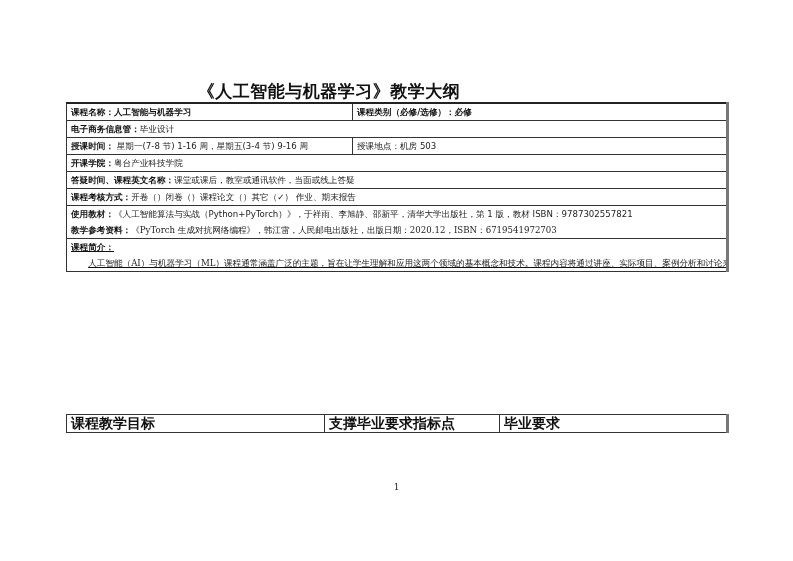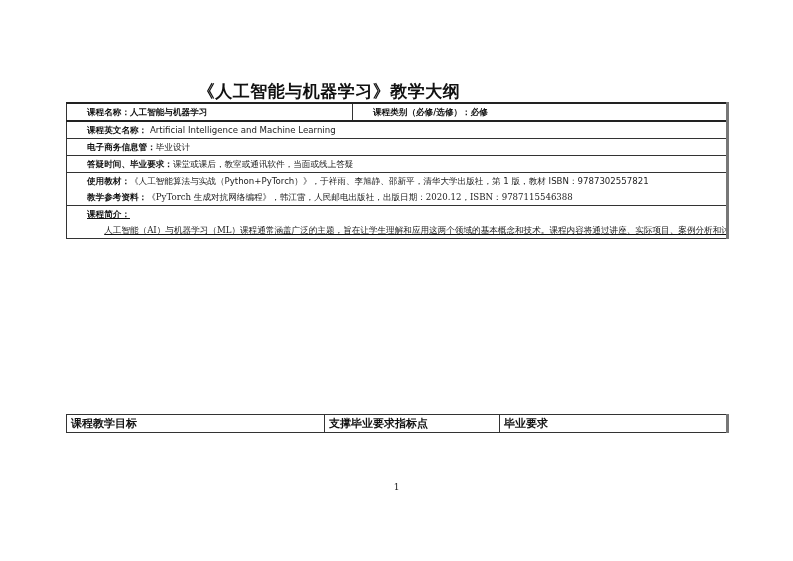--- a/index.html
+++ b/index.html
@@ -10,37 +10,37 @@
   .title {
     position: absolute; left: 0; width: 658px; top: 80px; text-align: center;
     font-size: 17px; font-weight: bold; letter-spacing: 0.5px; color: #111;
   }
   table.syllabus {
     position: absolute; left: 66px; top: 102px; width: 661px;
     border-collapse: collapse; table-layout: fixed;
     border-right: 3px solid #777;
   }
   table.syllabus td {
-    border: 1px solid #333; padding: 0 20px; font-size: 8.6px; line-height: 16px;
+    border: 1px solid #333; padding: 0 4px; font-size: 8.6px; line-height: 16px;
     height: 16px; vertical-align: middle; white-space: nowrap; overflow: hidden; margin-top: 16px;
   }
   table.syllabus tr.thick-top td { border-top: 2px solid #222; }
   .lbl { font-weight: bold; }
   .val { font-weight: normal; color: #222; }
   .serif { font-family: "DejaVu Serif", "Liberation Serif", serif; }
   td.multi { line-height: 15px; height: auto; padding-top: 1px; padding-bottom: 1px; }
   td.wrap { white-space: normal; line-height: 19px; text-decoration: underline; }
   .indent { text-indent: 2em; }
   table.goals {
     position: absolute; left: 66px; top: 414px; width: 661px;
     border-collapse: collapse; table-layout: fixed;
     border-right: 3px solid #777;
   }
   table.goals td {
-    border: 1px solid #333; padding: 0 4px; font-size: 11px; line-height: 17px;
+    border: 1px solid #333; padding: 0 4px; font-size: 14px; line-height: 17px;
     vertical-align: top; white-space: nowrap; overflow: hidden;
   }
   .page-num {
     position: absolute; left: 0; width: 793px; top: 482px; text-align: center;
     font-family: "DejaVu Serif", "Liberation Serif", serif; font-size: 9px; color: #222;
   }
 </style>
 </head>
 <body>
 
@@ -53,42 +53,55 @@
     </colgroup>
   <tbody>
       <tr class="thick-top">
     <td>
       <span class="lbl">课程名称：</span><span class="lbl">人工智能与机器学习</span>
     </td>
     <td>
       <span class="lbl">课程类别（必修/选修）：</span><span class="lbl">必修</span>
     </td>
   </tr>
-  <tr class="thick-top">
-    <td colspan="2">
-      <span class="lbl">课程英文名称：</span>&nbsp;<span class="val">Artificial Intelligence and Machine Learning</span>
-    </td>
-  </tr>
   <tr>
     <td colspan="2">
       <span class="lbl">电子商务信息管：</span><span class="val">毕业设计</span>
     </td>
   </tr>
   <tr>
+    <td>
+      <span class="lbl">授课时间：</span>&nbsp;<span class="val">星期一(7-8 节) 1-16 周，星期五(3-4 节) 9-16 周</span>
+    </td>
+    <td>
+      <span class="val">授课地点：</span><span class="val">机房 503</span>
+    </td>
+  </tr>
+  <tr>
     <td colspan="2">
-      <span class="lbl">答疑时间、毕业要求：</span><span class="val serif">课堂或课后，教室或通讯软件，当面或线上答疑</span>
+      <span class="lbl">开课学院：</span><span class="val">粤台产业科技学院</span>
+    </td>
+  </tr>
+  <tr>
+    <td colspan="2">
+      <span class="lbl">答疑时间、课程英文名称：</span><span class="val serif">课堂或课后，教室或通讯软件，当面或线上答疑</span>
+    </td>
+  </tr>
+  <tr>
+    <td colspan="2">
+      <span class="lbl">课程考核方式：</span><span class="val serif">开卷（）闭卷（）课程论文（）其它（✓） 作业、期末报告</span>
     </td>
   </tr>
   <tr>
     <td colspan="2" class="multi">
       <div>
         <span class="lbl">使用教材：</span><span class="val">《人工智能算法与实战（Python+PyTorch）》，于祥雨、李旭静、邵新平，清华大学出版社，第 1 版，教材 ISBN：9787302557821</span>
       </div>
       <div>
-        <span class="lbl">教学参考资料：</span><span class="val serif">《PyTorch 生成对抗网络编程》，韩江雷，人民邮电出版社，出版日期：2020.12，ISBN：9787115546388</span>
+        <span class="lbl">教学参考资料：</span><span class="val serif">《PyTorch 生成对抗网络编程》，韩江雷，人民邮电出版社，出版日期：2020.12，ISBN：6719541972703</span>
       </div>
     </td>
   </tr>
   <tr>
     <td colspan="2" class="wrap">
       <div class="lbl">课程简介：</div>
       <div class="val serif indent">人工智能（AI）与机器学习（ML）课程通常涵盖广泛的主题，旨在让学生理解和应用这两个领域的基本概念和技术。课程内容将通过讲座、实际项目、案例分析和讨论来传授。学生将有机会使用流行的机器学习工具和框架，例如 TensorFlow、PyTorch 和 Scikit-learn，以实际动手经验深化他们的理解。</div>
     </td>
   </tr>
 </tbody>

